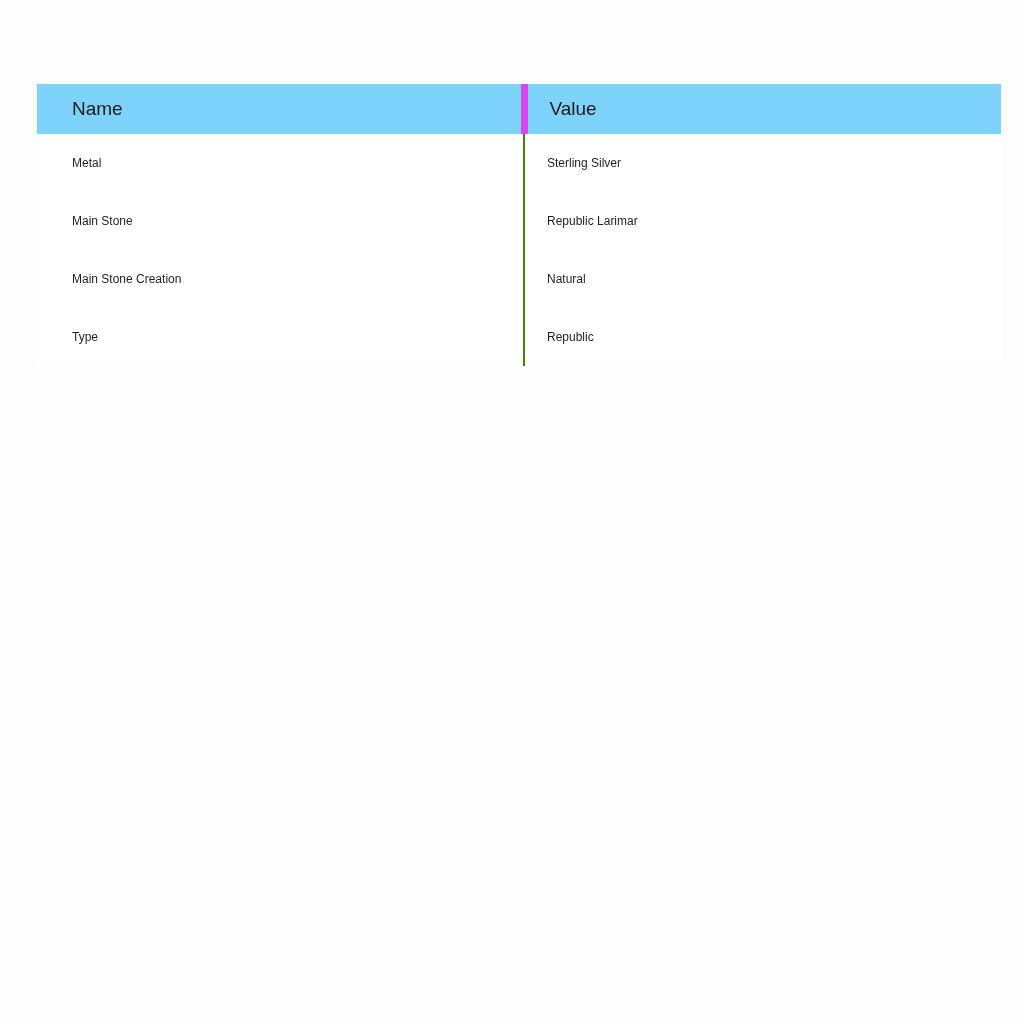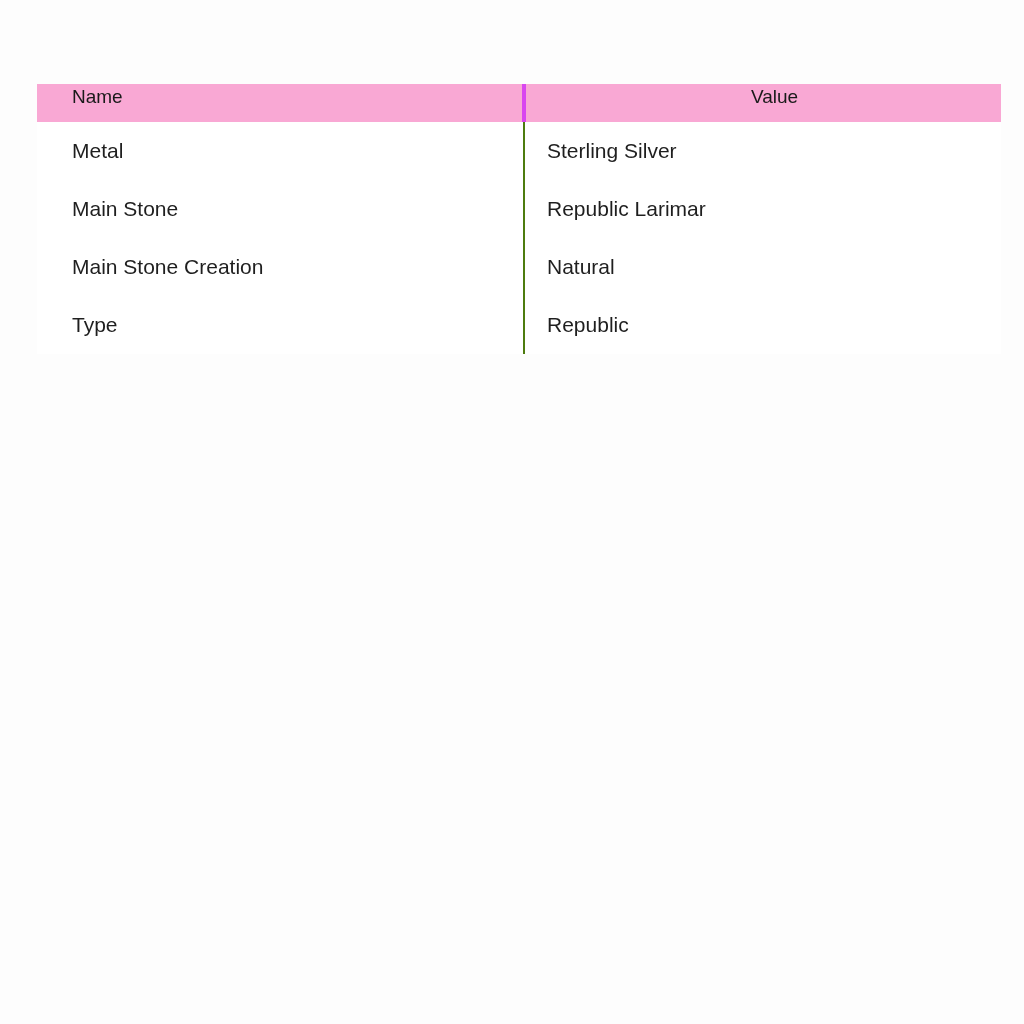--- a/index.html
+++ b/index.html
@@ -26,31 +26,30 @@
     table-layout: fixed;
   }
   .spec-table col.col-name { width: 487px; }
   .spec-table col.col-value { width: 477px; }
 
   .spec-table th {
     text-align: left;
     font-weight: 400;
     font-size: 19px;
     color: #1a1a1a;
-    background: #f9a8d4;
-    padding: 2px 0 14px 35px;
+    background: #7dd3fc;
+    padding: 14px 0 14px 35px;
     height: 22px;
   }
   .spec-table th.value-head {
     padding-left: 22px;
-    border-left: 4px solid #d946ef;
-    text-align: center;
+    border-left: 7px solid #d946ef;
   }
   .spec-table td {
-    font-size: 21px;
+    font-size: 12px;
     color: #1f1f1f;
     padding: 16px 0 16px 35px;
     height: 26px;
     vertical-align: middle;
   }
   .spec-table td.value-cell {
     padding-left: 22px;
     border-left: 2px solid #4d7c0f;
   }
   .spec-table tr.odd td {

